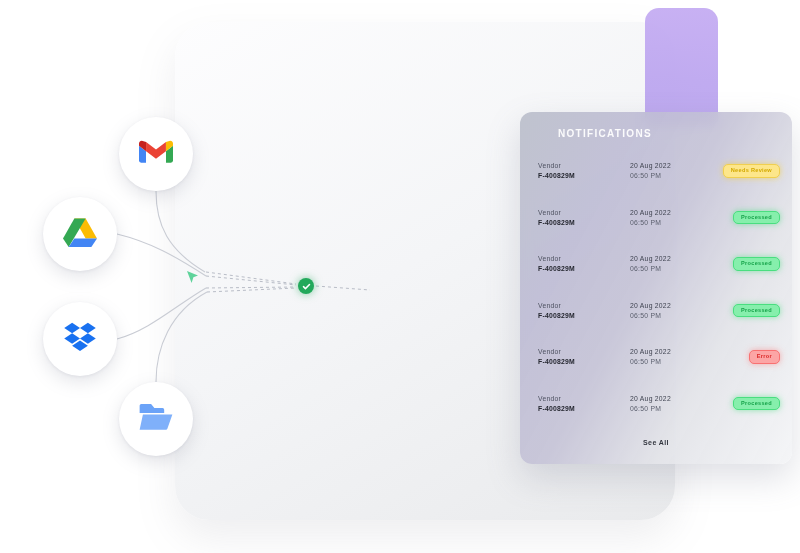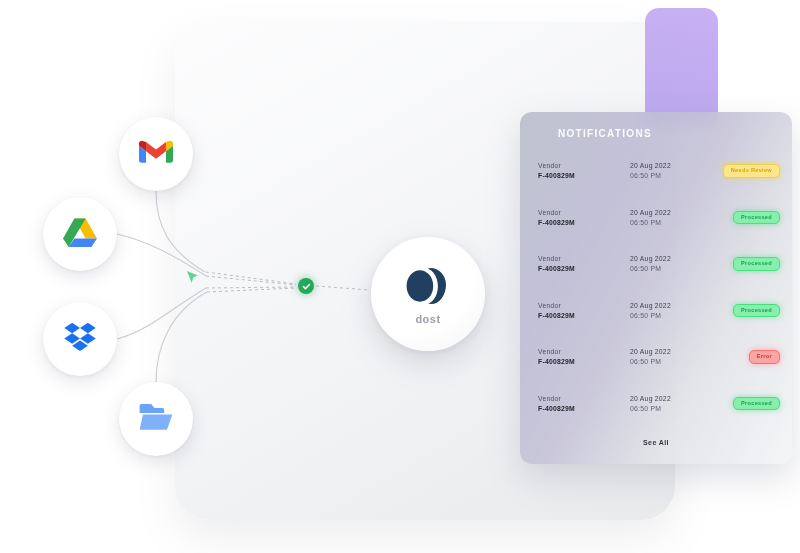--- a/index.html
+++ b/index.html
@@ -314,30 +314,20 @@
       <path d="M2 6.2l2.6 2.6L10 3.4" fill="none" stroke="#ffffff" stroke-width="2" stroke-linecap="round" stroke-linejoin="round"></path>
     </svg>
   </div>
 
   <div id="cursor-marker">
     <svg width="13" height="15" viewBox="0 0 13 15" xmlns="http://www.w3.org/2000/svg">
       <path d="M1 1l11 4.5-4.6 1.7L5.6 13z" fill="#5fd39b"></path>
     </svg>
   </div>
 
-  <div id="node-dost">
-    <span id="dost-mark">
-      <svg width="54" height="44" viewBox="0 0 60 48" xmlns="http://www.w3.org/2000/svg">
-        <path d="M33 4c9 0 17 8 17 18.5S43.5 44 33.5 44c-2.6 0-4.6-.7-4.6-.7 6.6-2.3 11-9.3 11-18.1C39.9 15.6 35.7 8 29 5.2c0 0 2-1.2 4-1.2z" fill="#21405f"></path>
-        <path d="M24 3.5C33.6 3.5 41 12.1 41 24.2S33.6 45 24 45c-4.7 0-8.5-1.8-8.5-1.8 7.4-2.8 12.6-10.5 12.6-19.5S22.9 7.1 15.4 5.3c0 0 3.9-1.8 8.6-1.8z" fill="#ffffff"></path>
-        <path d="M21 6.5c8.2 0 14.8 7.6 14.8 17.6S29.2 41.5 21 41.5 6.2 34 6.2 24.1 12.8 6.5 21 6.5z" fill="#21405f"></path>
-      </svg>
-    </span>
-    <span id="dost-word">dost</span>
-  </div>
 
   <div id="notif-panel">
     <div id="notif-title">NOTIFICATIONS</div>
 
     <div id="notif-rows">
         <div class="notif-row">
           <div class="nr-left">
             <div class="nr-type">Vendor</div>
             <div class="nr-id">F-400829M</div>
           </div>

